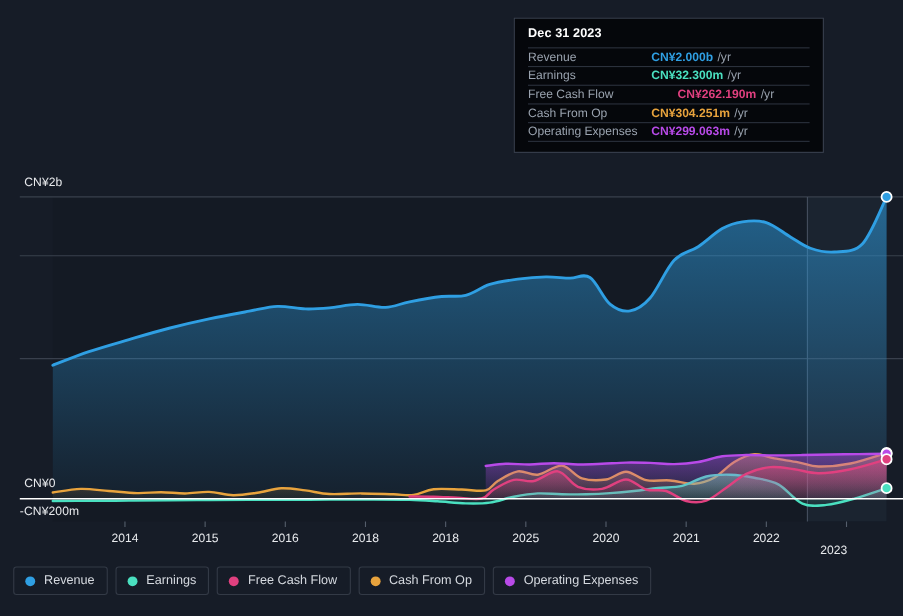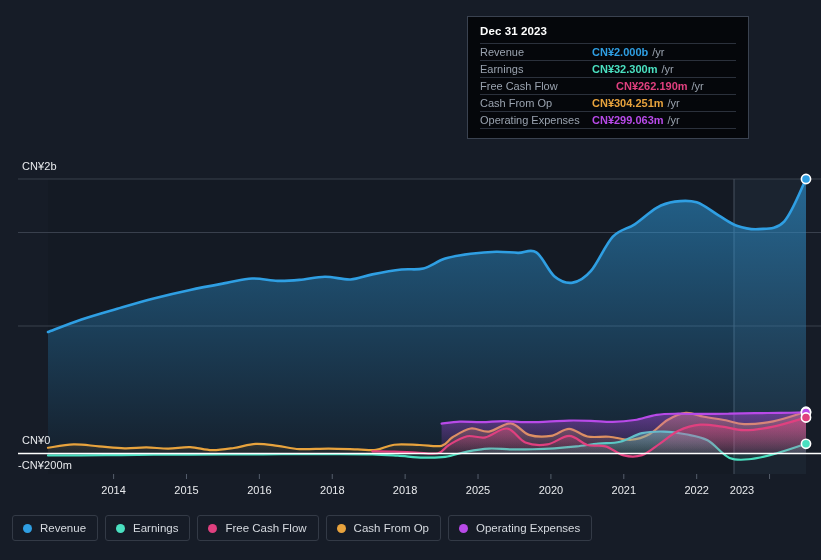--- a/index.html
+++ b/index.html
@@ -134,21 +134,21 @@
   <div id="x-axis">
       <div class="x-label" style="left: 113.6px;">2014</div>
       <div class="x-label" style="left: 186.5px;">2015</div>
       <div class="x-label" style="left: 259.4px;">2016</div>
       <div class="x-label" style="left: 332.3px;">2018</div>
       <div class="x-label" style="left: 405.1px;">2018</div>
       <div class="x-label" style="left: 478px;">2025</div>
       <div class="x-label" style="left: 550.9px;">2020</div>
       <div class="x-label" style="left: 623.8px;">2021</div>
       <div class="x-label" style="left: 696.7px;">2022</div>
-      <div class="x-label" style="left: 742px;">2023</div>
+      <div class="x-label" style="left: 758px; margin-top: 11px;">2023</div>
     </div>
 
   <div id="tooltip">
     <div id="tooltip-title">Dec 31 2023</div>
     <div id="tooltip-rows">
         <div class="tt-row">
           <div class="tt-label">Revenue</div>
           <div style="display: flex; align-items: baseline;">
             <div class="tt-val" style="color: rgb(47, 159, 227);">CN¥2.000b</div>
             <span class="tt-suffix">/yr</span>

